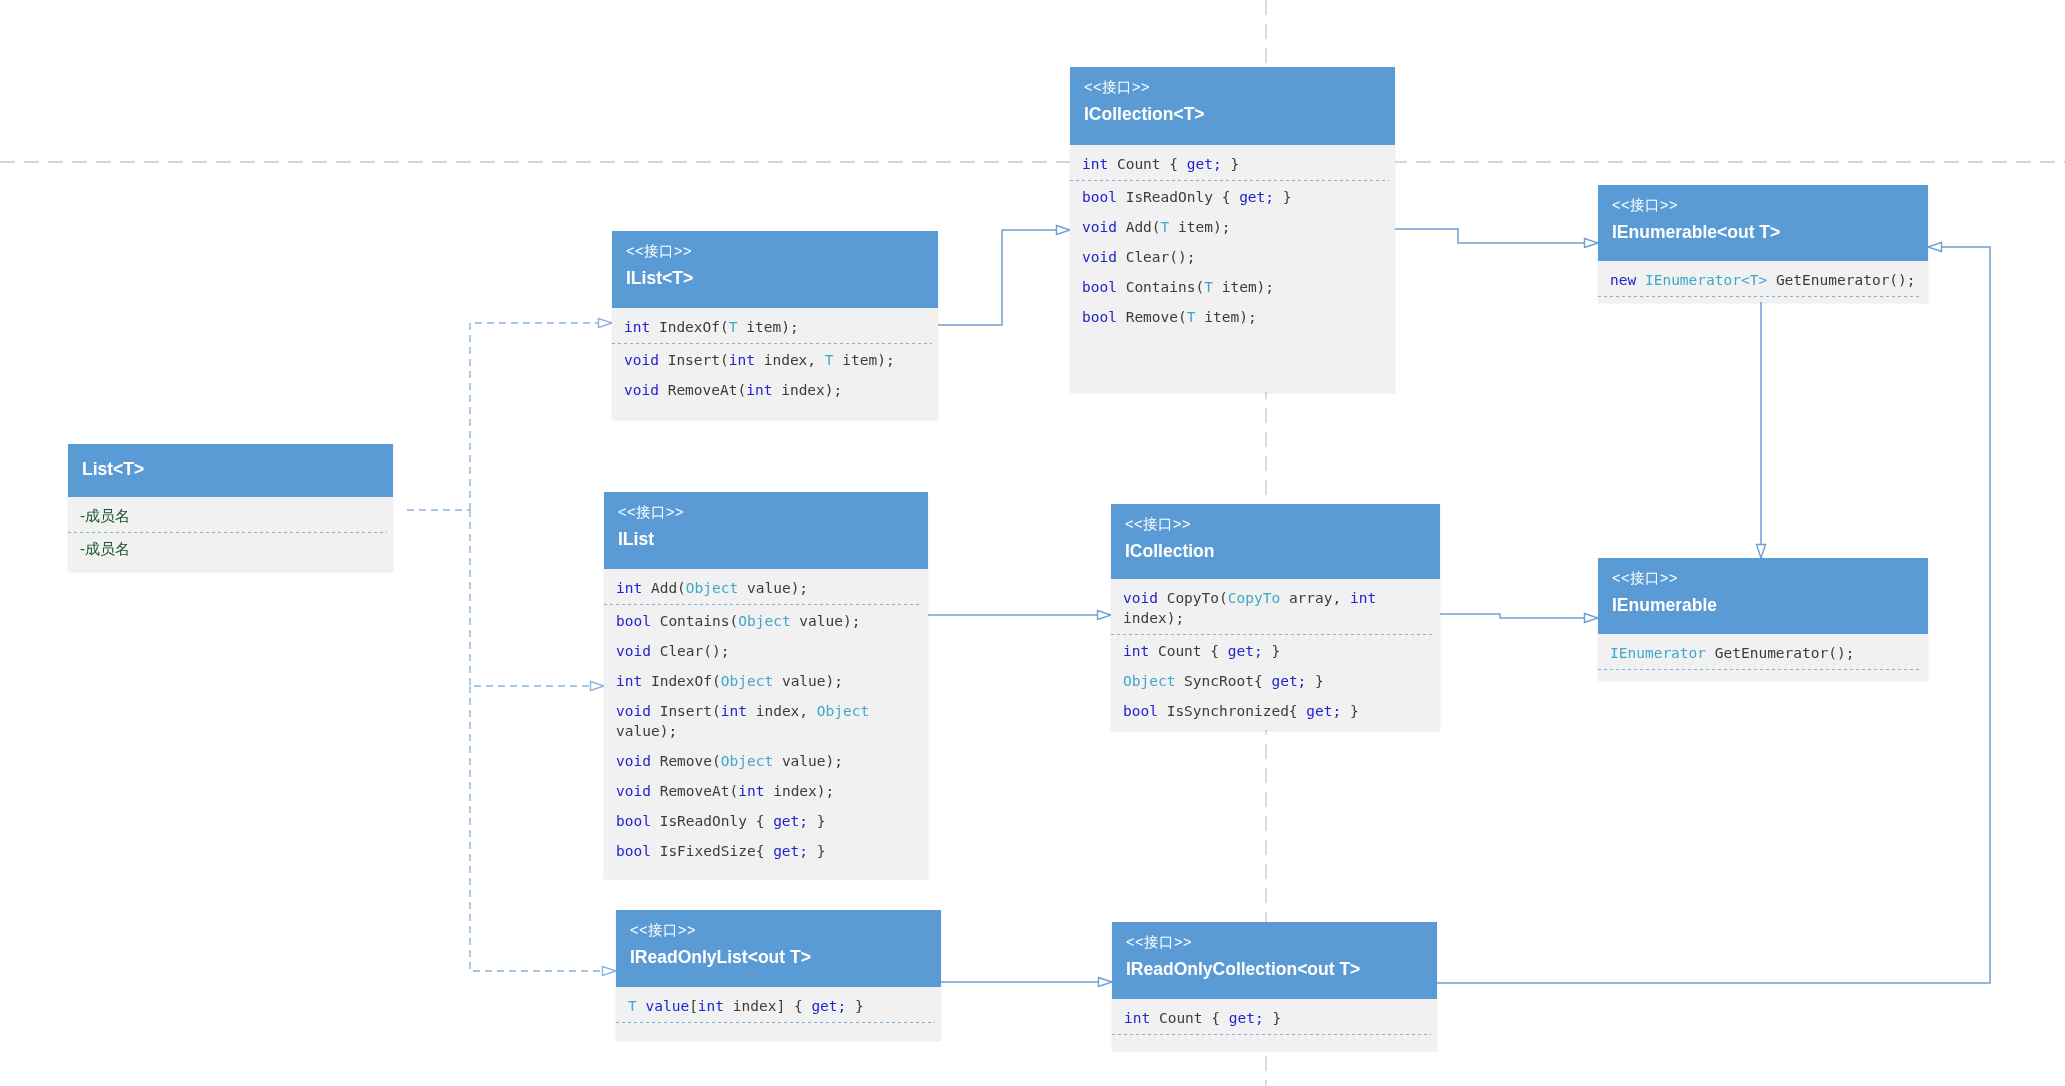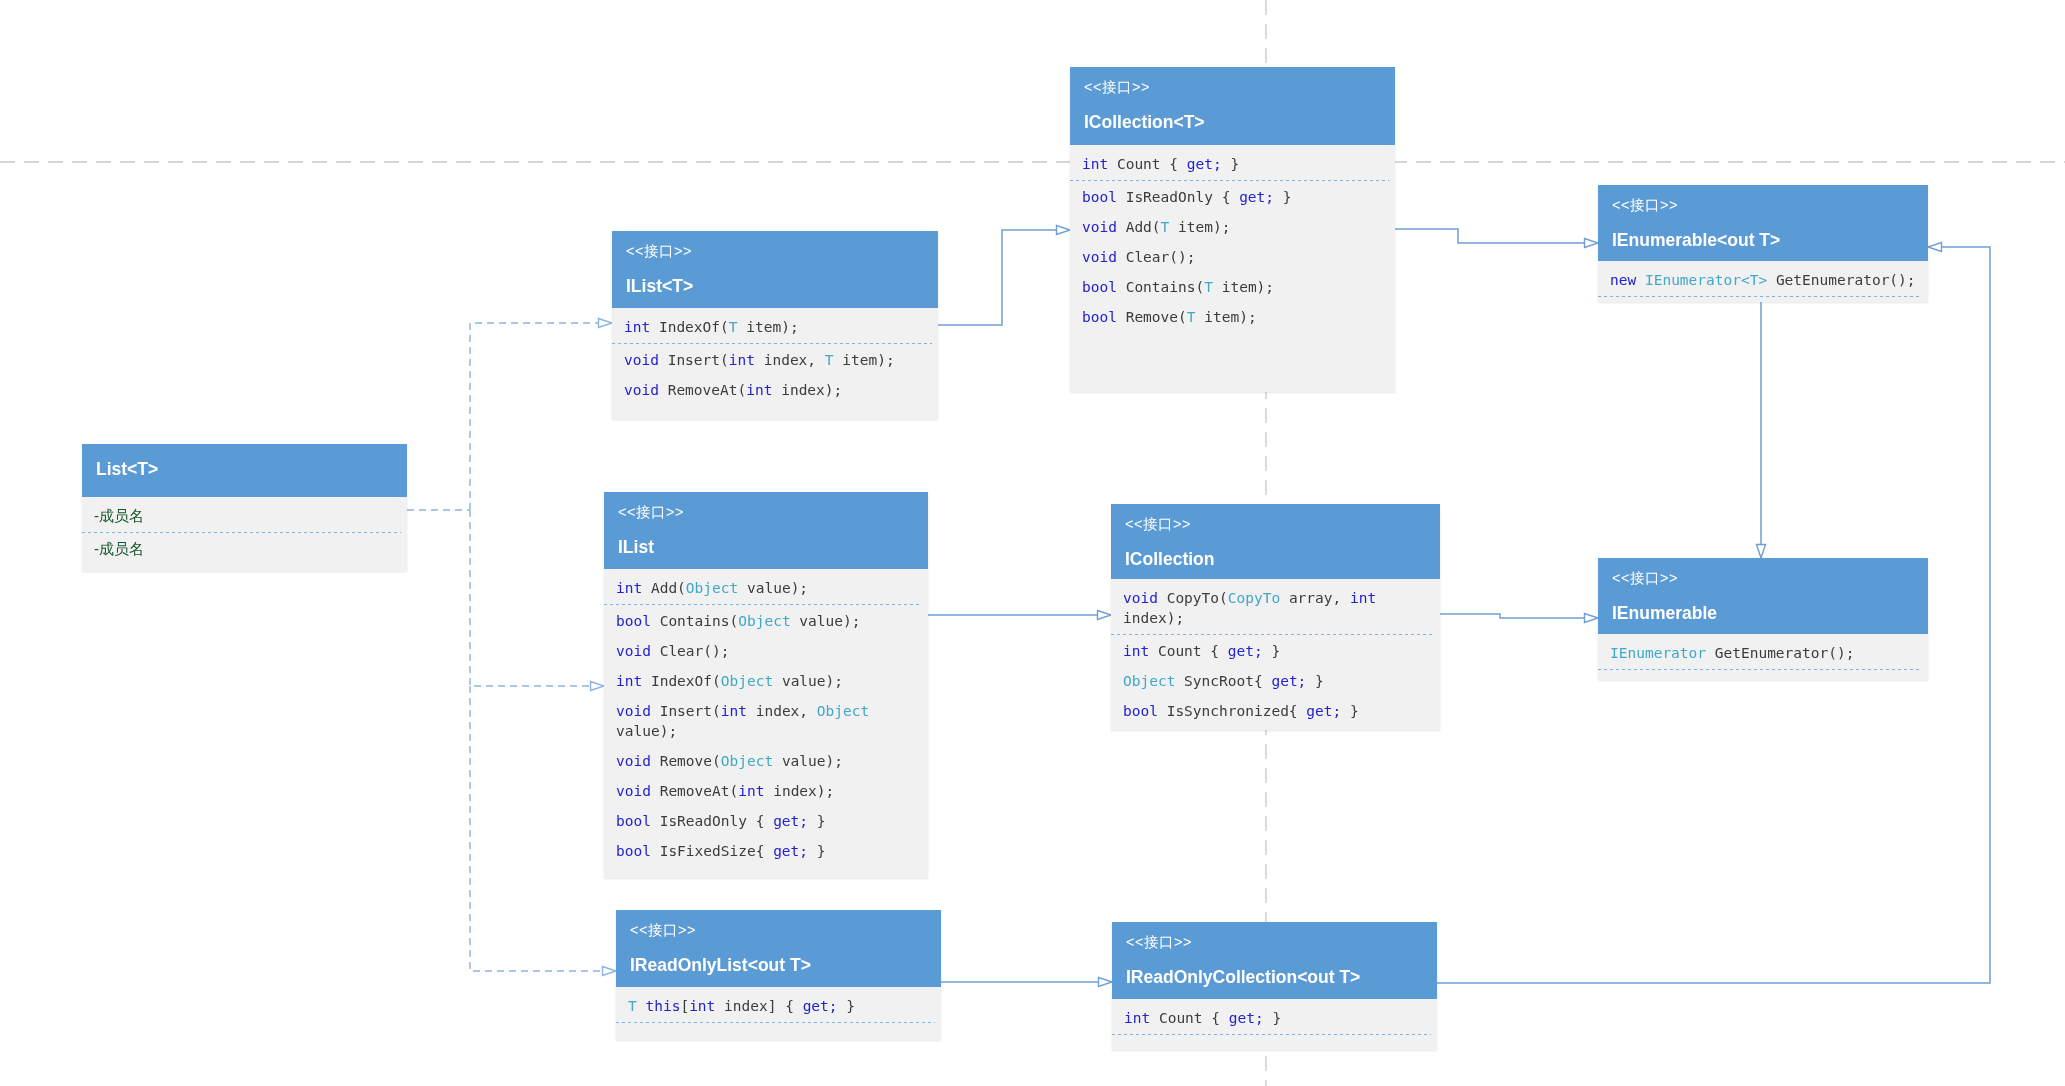--- a/index.html
+++ b/index.html
@@ -6,21 +6,21 @@
   html,body { background:#ffffff; font-family:"Liberation Sans", sans-serif; }
   .canvas { position:relative; width:2065px; height:1086px; background:#ffffff; overflow:hidden; }
   svg.layer { position:absolute; left:0; top:0; }
   path.guide { fill:none; stroke:#c8c8c8; stroke-width:1.3; stroke-dasharray:15 9; }
   path.solid { fill:none; stroke:#6f9fd4; stroke-width:1.5; }
   path.dash  { fill:none; stroke:#8ab4e2; stroke-width:1.4; stroke-dasharray:7 5; }
   .uml-box { position:absolute; background:#f1f1f1; overflow:hidden; box-shadow:0 1px 2px rgba(0,0,0,.10); }
   .uml-head { background:#5b9bd5; color:#ffffff; padding:10px 10px 0 14px; overflow:hidden; }
   .uml-head.single { padding-top:13px; }
   .stereo { font-size:14.5px; line-height:20px; letter-spacing:.5px; }
-  .title  { font-size:17.5px; font-weight:bold; line-height:25px; margin-top:13px; white-space:nowrap; }
+  .title  { font-size:17.5px; font-weight:bold; line-height:25px; margin-top:5px; white-space:nowrap; }
   .uml-body { padding:4px 6px 4px 0; }
   .mrow { font-family:"DejaVu Sans Mono","Liberation Mono",monospace; font-size:14.5px; line-height:20px;
           padding:5px 2px 5px 12px; color:#3c3c3c; word-break:normal; }
   .tk-k { color:#2222cf; }
   .tk-t { color:#3fa8c8; }
   .tk-p { color:#3c3c3c; }
   .tk-m { color:#14532d; font-family:"Liberation Sans",sans-serif; font-size:15px; }
   .sep { height:1px; margin:1px 0; background:repeating-linear-gradient(90deg,#7eb2e0 0 3px,transparent 3px 6px); }
 </style>
 </head>
@@ -49,21 +49,21 @@
     <path class="solid" d="M938 325 H1002 V230 H1070" marker-end="url(#arrowSolid)"></path>
     <path class="solid" d="M1395 229 H1458 V243 H1598" marker-end="url(#arrowSolid)"></path>
     <path class="solid" d="M1761 302 V558" marker-end="url(#arrowSolid)"></path>
     <path class="solid" d="M928 615 H1111" marker-end="url(#arrowSolid)"></path>
     <path class="solid" d="M1440 614 H1500 V618 H1598" marker-end="url(#arrowSolid)"></path>
     <path class="solid" d="M941 982 H1112" marker-end="url(#arrowSolid)"></path>
     <path class="solid" d="M1437 983 H1990 V247 H1928" marker-end="url(#arrowSolid)"></path>
   </svg>
 
   <div id="boxes">
-      <div class="uml-box" style="left: 82px; top: 444px; width: 325px; height: 127px;">
+      <div class="uml-box" style="left: 68px; top: 444px; width: 325px; height: 127px;">
         <div class="uml-head single" style="height: 53px;">
           <div class="title" style="margin-top: 0px;">List&lt;T&gt;</div>
         </div>
         <div class="uml-body">
           <div class="mrow"><span class="tk-m">-成员名</span></div>
           <div class="sep"></div>
           <div class="mrow"><span class="tk-m">-成员名</span></div>
         </div>
       </div>
       <div class="uml-box" style="left: 612px; top: 231px; width: 326px; height: 188px;">
@@ -143,21 +143,21 @@
           <div class="mrow"><span class="tk-t">IEnumerator</span><span class="tk-p"> GetEnumerator();</span></div>
           <div class="sep"></div>
         </div>
       </div>
       <div class="uml-box" style="left: 616px; top: 910px; width: 325px; height: 130px;">
         <div class="uml-head" style="height: 77px;">
           <div class="stereo">&lt;&lt;接口&gt;&gt;</div>
           <div class="title">IReadOnlyList&lt;out T&gt;</div>
         </div>
         <div class="uml-body">
-          <div class="mrow"><span class="tk-t">T</span><span class="tk-p"> </span><span class="tk-k">this</span><span class="tk-p">[</span><span class="tk-k">int</span><span class="tk-p"> index] { </span><span class="tk-k">get;</span><span class="tk-p"> }</span></div>
+          <div class="mrow"><span class="tk-t">T</span><span class="tk-p"> </span><span class="tk-k">value</span><span class="tk-p">[</span><span class="tk-k">int</span><span class="tk-p"> index] { </span><span class="tk-k">get;</span><span class="tk-p"> }</span></div>
           <div class="sep"></div>
         </div>
       </div>
       <div class="uml-box" style="left: 1112px; top: 922px; width: 325px; height: 128px;">
         <div class="uml-head" style="height: 77px;">
           <div class="stereo">&lt;&lt;接口&gt;&gt;</div>
           <div class="title">IReadOnlyCollection&lt;out T&gt;</div>
         </div>
         <div class="uml-body">
           <div class="mrow"><span class="tk-k">int</span><span class="tk-p"> Count { </span><span class="tk-k">get;</span><span class="tk-p"> }</span></div>

